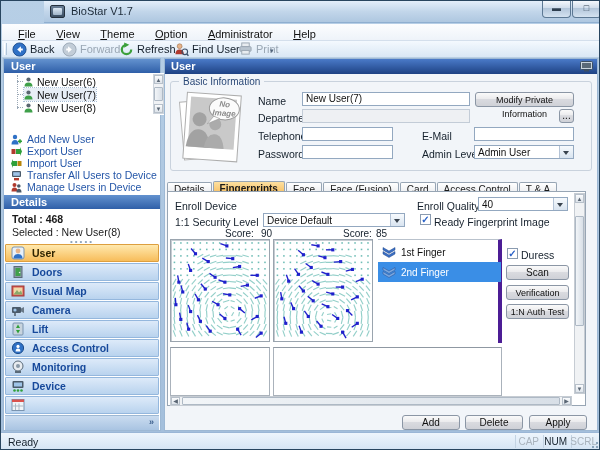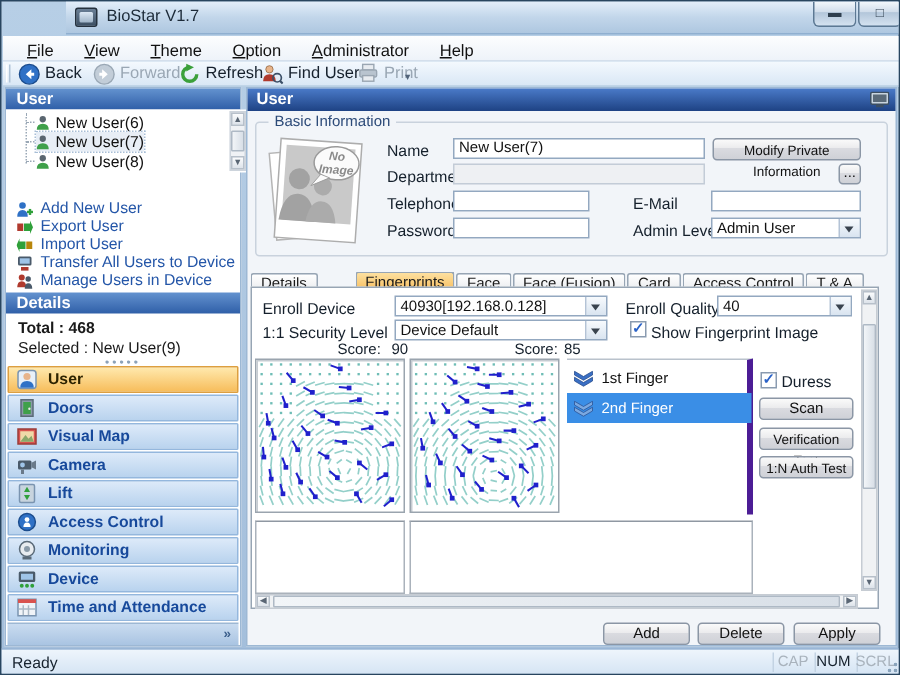--- a/index.html
+++ b/index.html
@@ -91,21 +91,21 @@
   .combo:after{content:"";position:absolute;right:4px;top:5px;border:3px solid transparent;border-top:4px solid #39434e;}
   .combo:before{content:"";position:absolute;right:0;top:0;width:13px;height:100%;
     background:linear-gradient(#f7fafd,#d9e4f0);border-left:1px solid #b4c3d6;}
   .btn{position:absolute;background:linear-gradient(#fafafa,#ebebed 45%,#dadbe0 46%,#cfd1d7);
     border:1px solid #8b96a5;border-radius:3px;font-size:10px;color:#111;text-align:center;
     font-family:"Liberation Sans",sans-serif;}
   
   #tabbar{position:absolute;left:2px;top:118px;width:430px;height:14px;}
   .tab{display:inline-block;height:13px;padding:1px 6px 0 6px;margin-right:1px;font-size:10px;color:#1a1a1a;
     background:linear-gradient(#ffffff,#e7e9ec);border:1px solid #97a5b4;border-bottom:none;border-radius:2px 2px 0 0;vertical-align:bottom;}
-  .tab.active{background:linear-gradient(#fde0a0,#f6ba58);height:14px;font-weight:normal;margin-left:24px;}
+  .tab.active{background:linear-gradient(#fde0a0,#f6ba58);height:14px;font-weight:bold;}
   #tabcontent{position:absolute;left:2px;top:132px;width:419px;height:215px;background:#fff;border:1px solid #97a5b4;}
   .cb{position:absolute;width:11px;height:11px;background:#fff;border:1px solid #8a9bb0;font-size:10px;line-height:10px;
     text-align:center;color:#2a62c8;font-weight:bold;}
   .score-label{position:absolute;font-size:10px;color:#15202c;}
   .score-val{position:absolute;font-size:10px;color:#15202c;}
   .fp-panel{position:absolute;width:100px;height:103px;background:#fff;border:1px solid #9aa4ae;
     box-shadow:inset 1px 1px 0 #c6ccd2;}
   .empty-panel{position:absolute;height:49px;background:#fff;border:1px solid #aab2bb;border-top-color:#8f98a2;}
   #finger-list{position:absolute;left:210px;top:47px;width:124px;height:104px;background:#fff;border-top:1px solid #b9c2cc;border-right:4px solid #4c1d95;}
   .finger-row{position:absolute;left:0;width:123px;height:18px;display:flex;align-items:center;gap:5px;padding-left:4px;
@@ -271,21 +271,21 @@
             <path d="M5.5 10.5 Q5.5 6.8 7.8 6.8 Q10.5 6.8 10.5 10.5 Z" fill="#4a5a6a"></path>
           </svg>
         <span>Manage Users in Device</span>
       </div>
     </div>
 
     <div class="sec-header" style="top:136px">Details</div>
 
     <div id="details-info">
       <div id="total-text">Total : 468</div>
-      <div id="selected-text">Selected : New User(9)</div>
+      <div id="selected-text">Selected : New User(8)</div>
     </div>
 
     <div id="splitter-dots">•••••</div>
 
     <div id="nav">
       <div class="nav-item active" style="top:0">
         <svg width="14" height="14" viewBox="0 0 14 14">
             <rect x="1" y="1" width="12" height="12" rx="2" fill="#e8f0f8" stroke="#7a94b0"></rect>
             <circle cx="7" cy="5" r="2.4" fill="#e7b48b"></circle>
             <path d="M2.5 12.5 Q2.5 8 7 8 Q11.5 8 11.5 12.5 Z" fill="#2f71c6"></path>
@@ -352,21 +352,20 @@
         <span>Device</span>
       </div>
       <div class="nav-item" style="top:152px">
         <svg width="14" height="14" viewBox="0 0 14 14">
             <rect x="1" y="1.5" width="12" height="11" fill="#f0f4f8" stroke="#7a94b0"></rect>
             <rect x="1" y="1.5" width="12" height="2.5" fill="#d9534f"></rect>
             <line x1="4.5" y1="5.5" x2="4.5" y2="12" stroke="#aab8c4"></line>
             <line x1="8" y1="5.5" x2="8" y2="12" stroke="#aab8c4"></line>
             <line x1="1.5" y1="8" x2="12.5" y2="8" stroke="#aab8c4"></line>
           </svg>
-        <span>Time and Attendance</span>
       </div>
     </div>
     <div id="nav-footer">
       <span>»</span>
     </div>
   </div>
 
   <div id="main">
     <div id="main-header">
       <span>User</span>
@@ -418,28 +417,27 @@
       <span class="flabel" style="left:251px;top:66px">Admin Level</span>
       <div class="combo" style="left:303px;top:63px;width:100px">Admin User</div>
     </div>
 
     <div id="tabbar">
       <span class="tab">Details</span><span class="tab active">Fingerprints</span><span class="tab">Face</span><span class="tab">Face (Fusion)</span><span class="tab">Card</span><span class="tab">Access Control</span><span class="tab">T &amp; A</span><span class="tab">Event</span>
     </div>
 
     <div id="tabcontent">
       <span class="flabel" style="left:7px;top:8px">Enroll Device</span>
-      <div class="combo" style="left:95px;top:5px;width:142px">40930[192.168.0.128]</div>
       <span class="flabel" style="left:249px;top:8px">Enroll Quality</span>
       <div class="combo" style="left:310px;top:5px;width:90px">40</div>
 
       <span class="flabel" style="left:7px;top:24px">1:1 Security Level</span>
       <div class="combo" style="left:95px;top:21px;width:142px">Device Default</div>
       <div class="cb" style="left:252px;top:22px">✓</div>
-      <span class="flabel" style="left:266px;top:24px">Show Fingerprint Image</span>
+      <span class="flabel" style="left:266px;top:24px">Ready Fingerprint Image</span>
 
       <span class="score-label" style="left:57px;top:36px">Score:</span>
       <span class="score-val" style="left:93px;top:36px">90</span>
       <span class="score-label" style="left:175px;top:36px">Score:</span>
       <span class="score-val" style="left:208px;top:36px">85</span>
 
       <div class="fp-panel" style="left:2px;top:47px">
         <svg id="fp0" width="98" height="101" viewBox="0 0 100 103">
             <rect x="2.7" y="2.2" width="1.6" height="1.6" fill="#6fbdb6"></rect>
             <rect x="9.299999999999999" y="2.2" width="1.6" height="1.6" fill="#6fbdb6"></rect>

